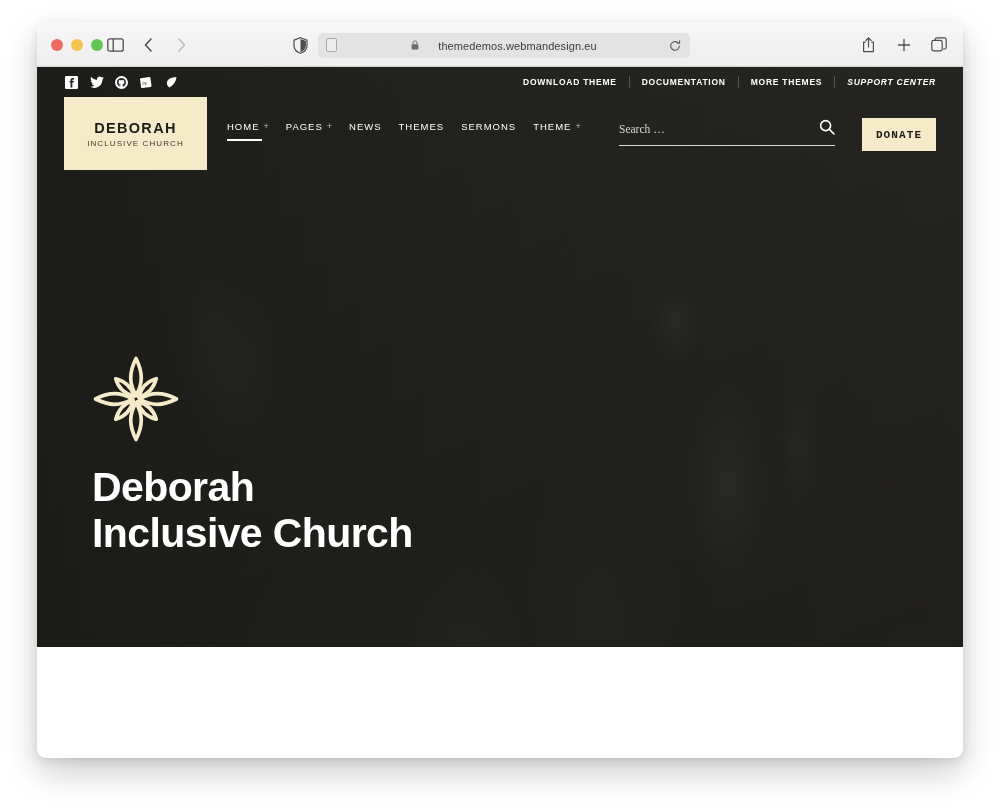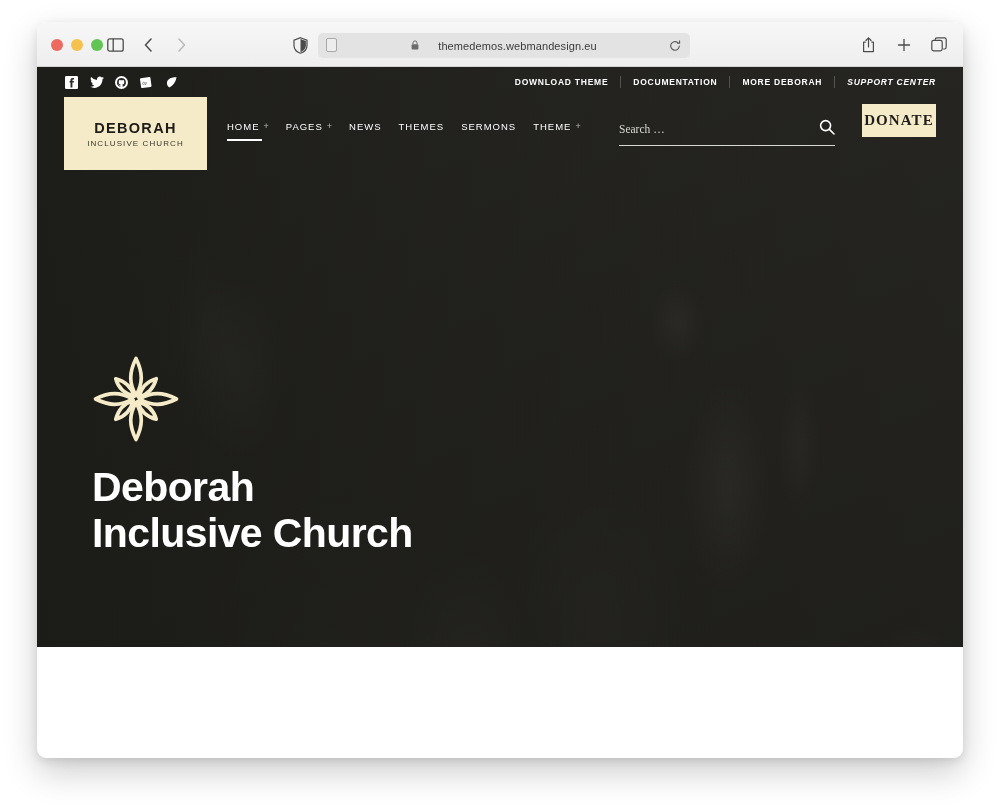--- a/index.html
+++ b/index.html
@@ -286,30 +286,30 @@
     color: #ffffff;
     font-size: 11.5px;
     font-family: Liberation Serif, serif;
     width: 175px;
   }
   .search-input::placeholder { color: #d8d8d2; }
 
   .donate-btn {
     position: absolute;
     right: 27px;
-    top: 7px;
+    top: 21px;
     width: 74px;
     height: 33px;
     background: #f5ebc8;
     border: none;
     color: #1e1d1a;
-    font-size: 15px;
+    font-size: 11px;
     font-weight: bold;
     letter-spacing: 1.1px;
-    font-family: Liberation Serif, serif;
+    font-family: Liberation Mono, monospace;
     cursor: pointer;
   }
 
   
   .hero-content {
     position: absolute;
     left: 55px;
     top: 288px;
     width: 420px;
     z-index: 5;
@@ -466,21 +466,21 @@
         <span class="social-icon">
           <svg width="12" height="13" viewBox="0 0 12 13" fill="currentColor">
             <path d="M10.6 1.2 C9.6 6.2 7.2 9.4 3.4 11.6 C1.6 10.4 0.6 8.4 1 6.2 C1.5 3.2 4.6 1 10.6 1.2 Z"></path>
           </svg>
         </span>
       </div>
 
       <div class="util-links">
         <a class="util-link">DOWNLOAD THEME</a>
         <a class="util-link">DOCUMENTATION</a>
-        <a class="util-link">MORE DEBORAH</a>
+        <a class="util-link">MORE THEMES</a>
         <a class="util-link">SUPPORT CENTER</a>
       </div>
     </div>
 
     <div class="site-header">
 
       <a class="logo-box">
         <span class="logo-title">DEBORAH</span>
         <span class="logo-sub">INCLUSIVE CHURCH</span>
       </a>

